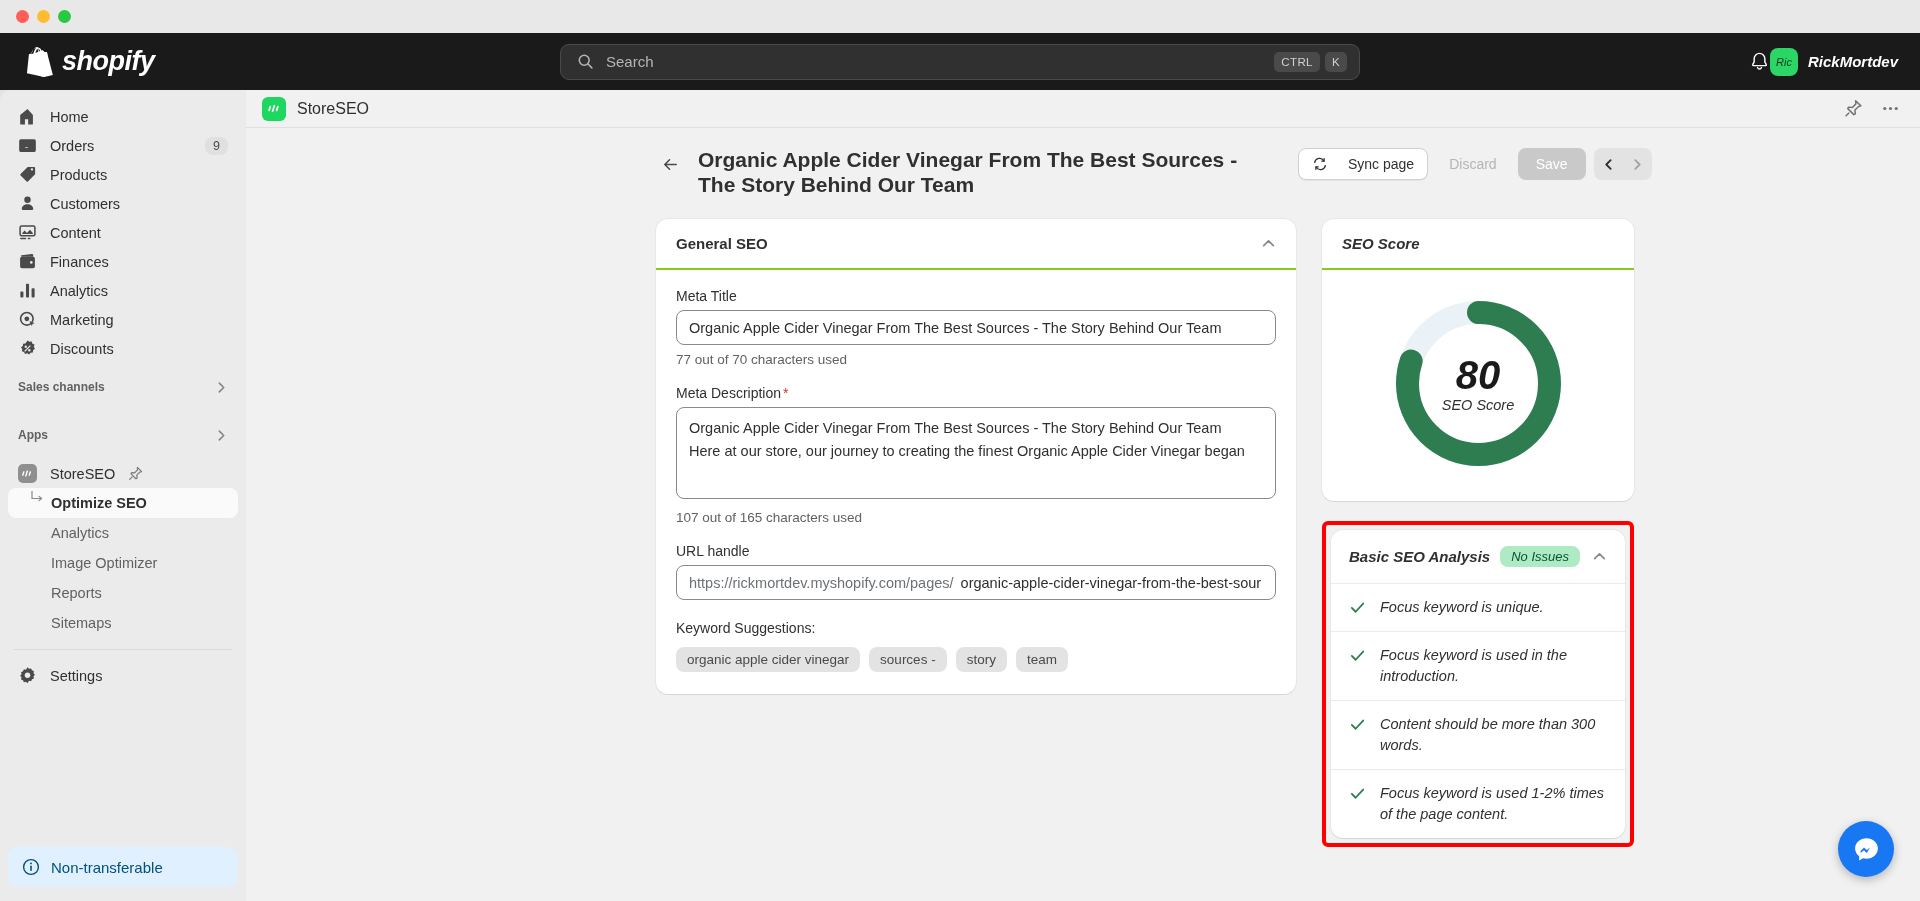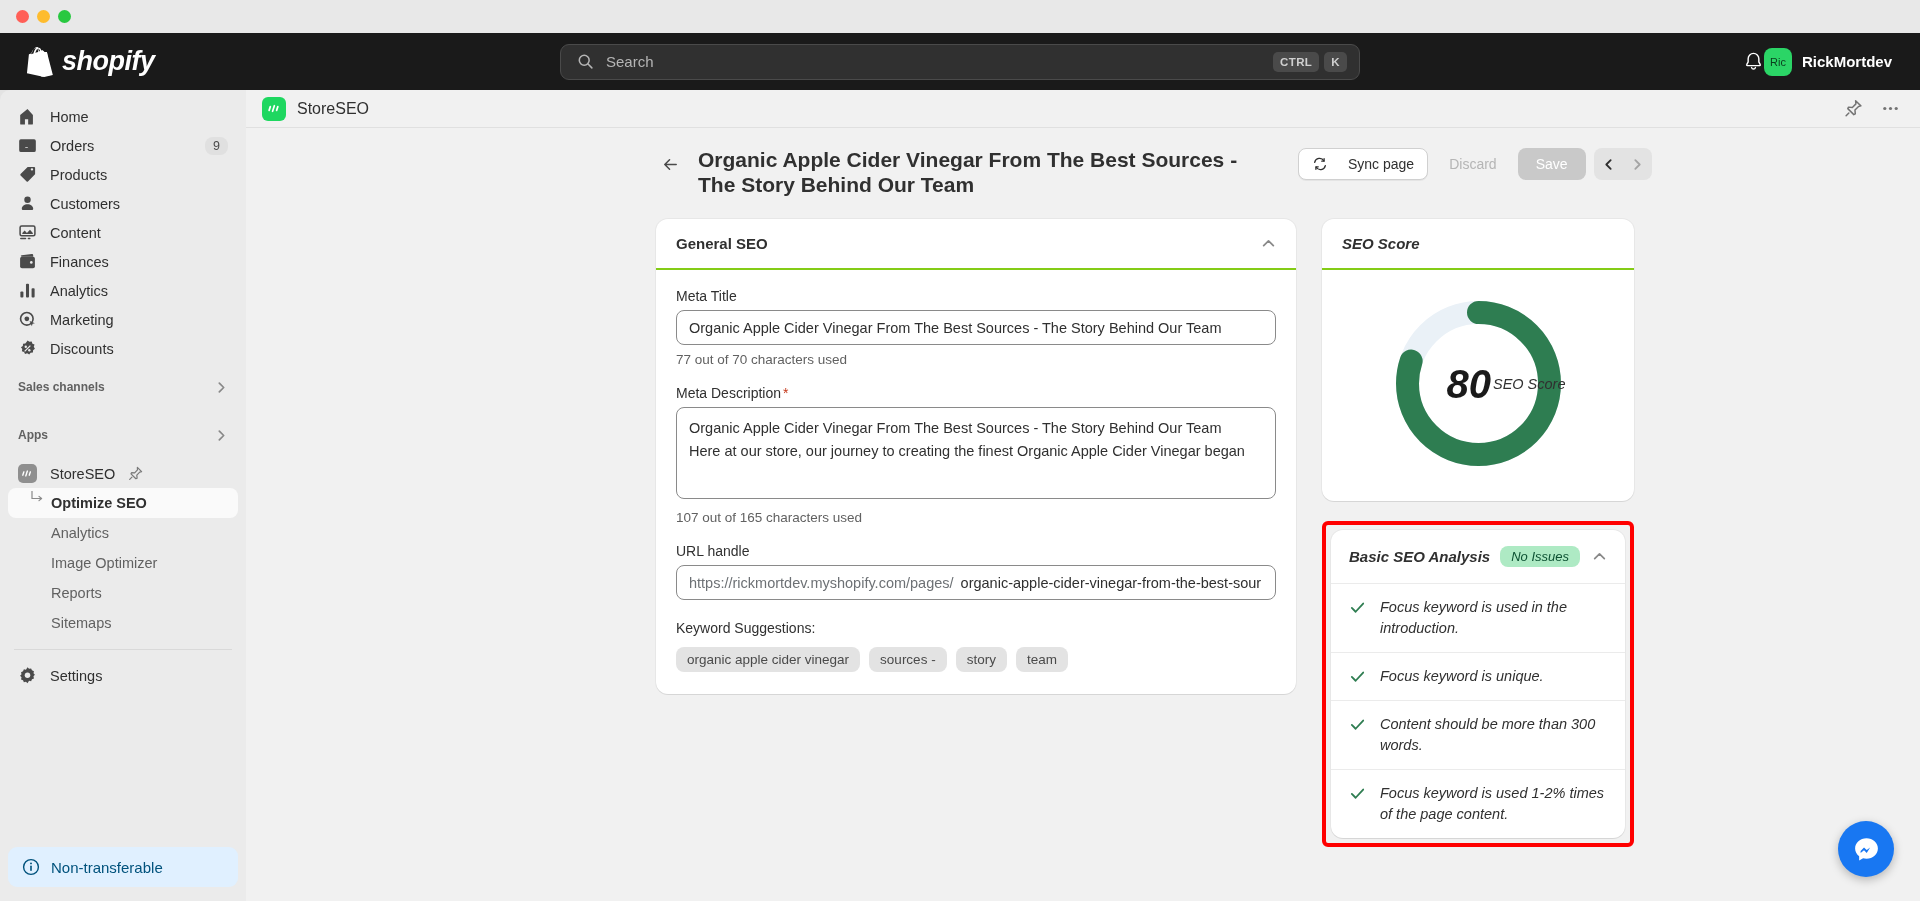--- a/index.html
+++ b/index.html
@@ -34,25 +34,25 @@
   }
   .search-wrap {
     position: absolute; left: 560px; width: 800px;
     display: flex; align-items: center;
     height: 36px; background: #303030; border: 1px solid #4a4a4a;
     border-radius: 9px; padding: 0 12px 0 16px;
   }
   .search-icon { width: 17px; height: 17px; flex: 0 0 auto; }
   .search-ph { color: #b5b5b5; font-size: 15px; margin-left: 12px; flex: 1; }
   .kbd {
-    background: #4a4a4a; color: #d0d0d0; font-size: 11.5px; font-weight: 700;
+    background: #4a4a4a; color: #d0d0d0; font-size: 11.5px; font-weight: 400;
     border-radius: 5px; padding: 4px 7px; margin-left: 5px; letter-spacing: .4px; text-align: right;
   }
   .topright {
-    position: absolute; right: 28px; display: flex; align-items: center; 
+    position: absolute; right: 22px; display: flex; align-items: center;  font-style: italic;
   }
   .bell { width: 21px; height: 21px; cursor: pointer; }
   .user { display: flex; align-items: center; gap: 10px; cursor: pointer; }
   .avatar {
     width: 28px; height: 28px; border-radius: 8px; background: #2bd566;
     color: #0b3d1e; font-size: 11px; display: flex; align-items: center;
     justify-content: center; font-weight: 500;
   }
   .uname { color: #fff; font-size: 15px; font-weight: 700; }
 
@@ -211,22 +211,22 @@
   .chips { display: flex; gap: 9px; flex-wrap: wrap; }
   .chip {
     background: #e3e3e3; color: #4a4a4a; font-size: 13.5px;
     border-radius: 8px; padding: 5px 11px; cursor: pointer;
   }
 
   
   .score-body { padding: 26px 20px 30px; display: flex; justify-content: center; }
   .donut-wrap { position: relative; width: 175px; height: 175px; }
   .donut-num {
-    position: absolute; inset: 0; display: flex; flex-direction: row;
-    align-items: center; justify-content: flex-end; gap: 2px;
+    position: absolute; inset: 0; display: flex; flex-direction: column;
+    align-items: center; justify-content: center; gap: 2px;
   }
   .donut-num .n { font-size: 40px; font-weight: 700; color: #1a1a1a; line-height: 1; }
   .donut-num .t { font-size: 14.5px; color: #303030; }
 
   
   .highlight-box {
     margin-top: 20px; border: 4px solid #ff0000; border-radius: 6px;
     padding: 5px; background: #f1f1f1;
   }
   .analysis-head {
@@ -617,27 +617,27 @@
                   <span class="pill">No Issues</span>
                   <svg class="chev-up" viewBox="0 0 14 14">
                     <path d="M2.5 9 7 4.5 11.5 9" fill="none" stroke="#4a4a4a" stroke-width="1.6" stroke-linecap="round" stroke-linejoin="round"></path>
                   </svg>
                 </div>
 
                 <div class="check-row">
                   <svg class="check-ic" viewBox="0 0 18 18">
                     <path d="M3 9.5 7 13.5 15 4.8" fill="none" stroke="#2e7d51" stroke-width="1.9" stroke-linecap="round" stroke-linejoin="round"></path>
                   </svg>
-                  <span>Focus keyword is used in the introduction.</span>
+                  <span>Focus keyword is unique.</span>
                 </div>
                 <div class="check-row">
                   <svg class="check-ic" viewBox="0 0 18 18">
                     <path d="M3 9.5 7 13.5 15 4.8" fill="none" stroke="#2e7d51" stroke-width="1.9" stroke-linecap="round" stroke-linejoin="round"></path>
                   </svg>
-                  <span>Focus keyword is unique.</span>
+                  <span>Focus keyword is used in the introduction.</span>
                 </div>
                 <div class="check-row">
                   <svg class="check-ic" viewBox="0 0 18 18">
                     <path d="M3 9.5 7 13.5 15 4.8" fill="none" stroke="#2e7d51" stroke-width="1.9" stroke-linecap="round" stroke-linejoin="round"></path>
                   </svg>
                   <span>Content should be more than 300 words.</span>
                 </div>
                 <div class="check-row">
                   <svg class="check-ic" viewBox="0 0 18 18">
                     <path d="M3 9.5 7 13.5 15 4.8" fill="none" stroke="#2e7d51" stroke-width="1.9" stroke-linecap="round" stroke-linejoin="round"></path>

